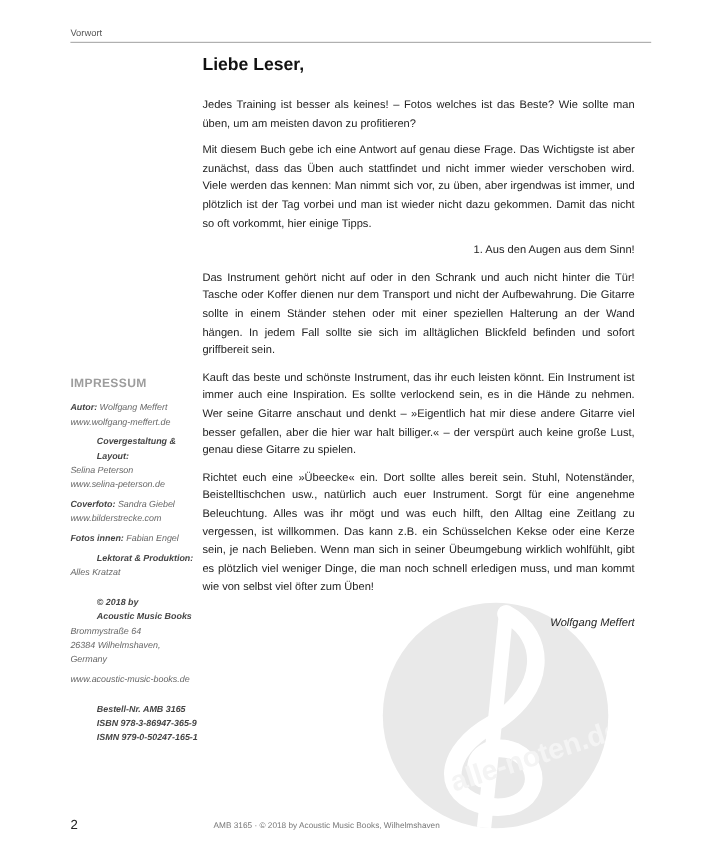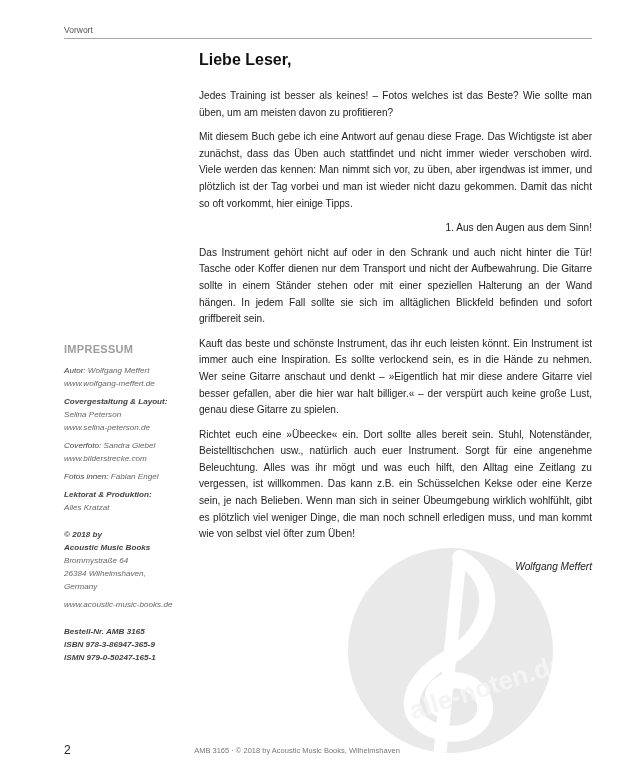--- a/index.html
+++ b/index.html
@@ -33,21 +33,21 @@
       width: 205px;
       height: 205px;
       border-radius: 50%;
       background: #e9e9e9;
       overflow: hidden;
       z-index: 0;
     }
     .watermark svg { position: absolute; left: 0; top: 0; }
     .main {
       position: absolute;
-      left: 199px;
+      left: 184px;
       top: 50px;
       width: 393px;
       z-index: 1;
     }
     .main h1 {
       margin: 0 0 18px 0;
       font-size: 16px;
       font-weight: bold;
       color: #111111;
       letter-spacing: 0;
@@ -82,22 +82,22 @@
       font-style: normal;
       font-weight: bold;
       font-size: 11px;
       color: #9d9d9d;
       letter-spacing: 0.3px;
       margin-bottom: 8px;
       line-height: 13px;
     }
     .sidebar .entry { margin-bottom: 5px; }
     .sidebar .entry.gap { margin-bottom: 14px; }
-    .sidebar .lbl { font-weight: normal; color: #444444; margin-top: 36px; }
-    .sidebar .strong { font-weight: bold; color: #444444; display: block; }
+    .sidebar .lbl { font-weight: bold; color: #444444; margin-top: 36px; }
+    .sidebar .strong { font-weight: bold; color: #444444; display: block; margin-left: 24px; }
     .sidebar .line { display: block; }
     .footer-page {
       position: absolute;
       left: 64px;
       top: 743px;
       font-size: 12px;
       color: #222222;
     }
     .footer-center {
       position: absolute;

